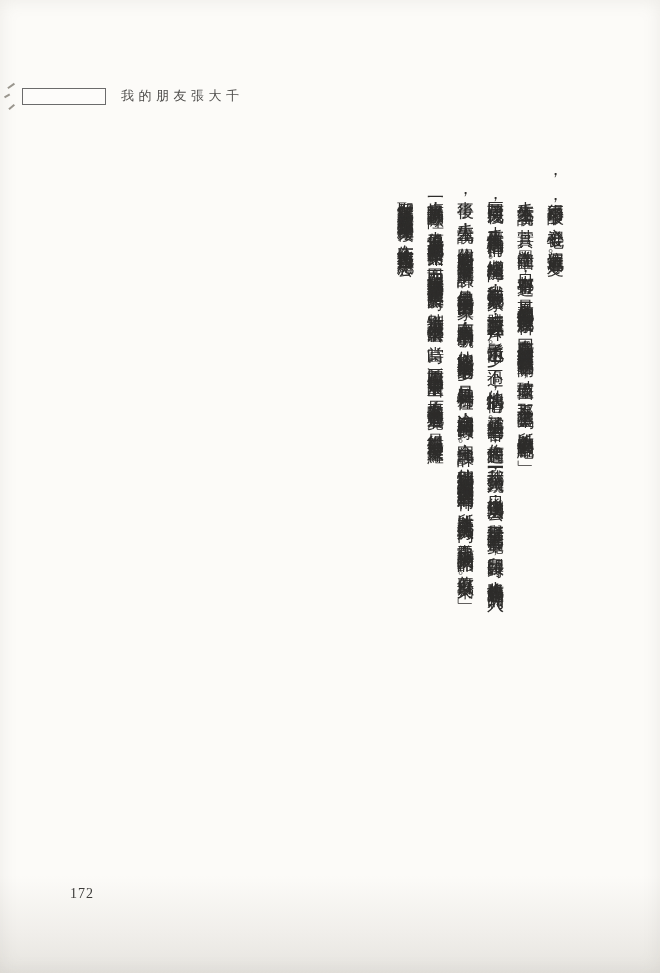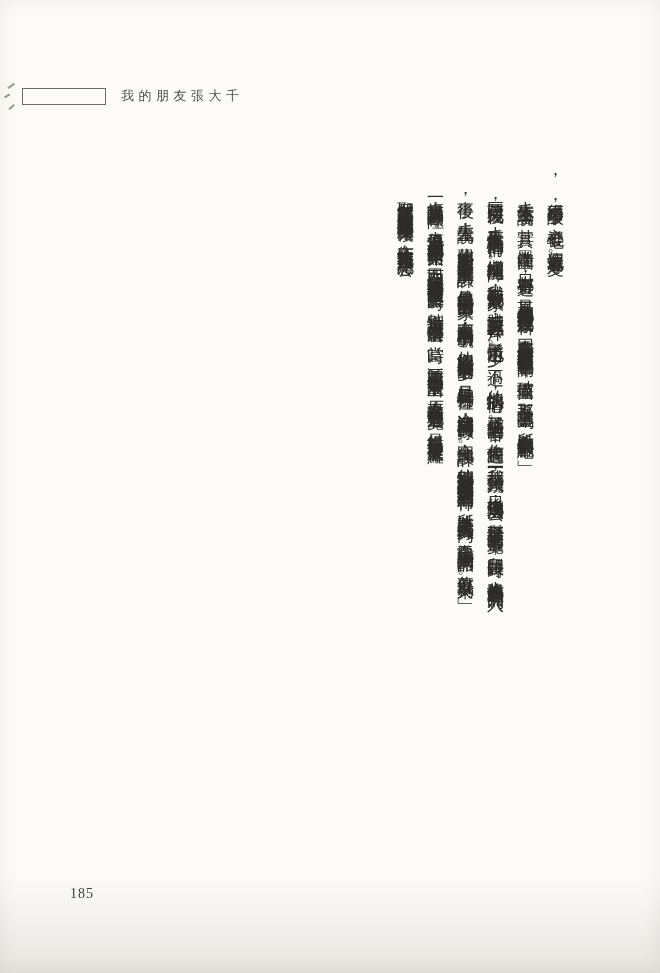--- a/index.html
+++ b/index.html
@@ -79,15 +79,15 @@
 
   <div class="body-text">
     <p>，磨得兩手發酸，心裡發毛，這個罪也眞不好受。</p>
     <p class="indent">大千先生笑著說：「其實，墨汁在中國、日本都有製造，只是不放心他們用的是些什麼化學原料，因爲有些用墨汁的畫經過裱畫過程就容易暈開，破壞畫面，那不是全功盡棄了嗎？所以委曲你們辛苦點吧！」</p>
     <p class="indent">巨荷圖完成後，大千先生又恢復往日的神情，繼續擺龍門陣。我從旁觀察他老人家，體重至少減輕五公斤，鬍子也白了不少。不過，他愉快的心情，補償了這些天的辛苦。作畫的過程，我都一一攝入鏡頭，日後也帶到法國去，舉行稀世罕見的一幅畫展覽；印製目錄時，也將作畫的過程的照片刊入。</p>
     <p class="indent">事後，大千先生說：「你照的這些照片在巴黎深得名畫家常玉的讚許；他是最早留學法國的西畫家，有中國馬蒂斯的稱號，他的資格比趙無極要老的多了，只是脾氣特別古怪；這次編印巨荷圖的目錄，完全由他設計。他特別稱讚你的照片每張都把握住繪畫過程的精神，所以才將全部編入目錄內；常玉難得讚揚別人的作品，你要引以爲榮。」</p>
     <p class="indent">一幅畫展覽轟動了歐陸，也傳遍了世界各地的藝術界及美術館。巴西聖保羅近代藝術館舉辦第二屆「雙年藝展」時，特別邀請大千先生榮譽展出，當時，〈巨荷圖〉仍在巴黎隆重展出，原來要在歐洲各地巡迴展覽，只得提前自巴黎空運來聖保羅。</p>
     <p class="indent">聖保羅雙年藝展大廈是一幢新型建築物摩登大樓，在依比拉布也拉四百週年紀念公</p>
   </div>
 
-  <div class="page-number">185</div>
+  <div class="page-number">172</div>
 
 </div>
 
 </body></html>

